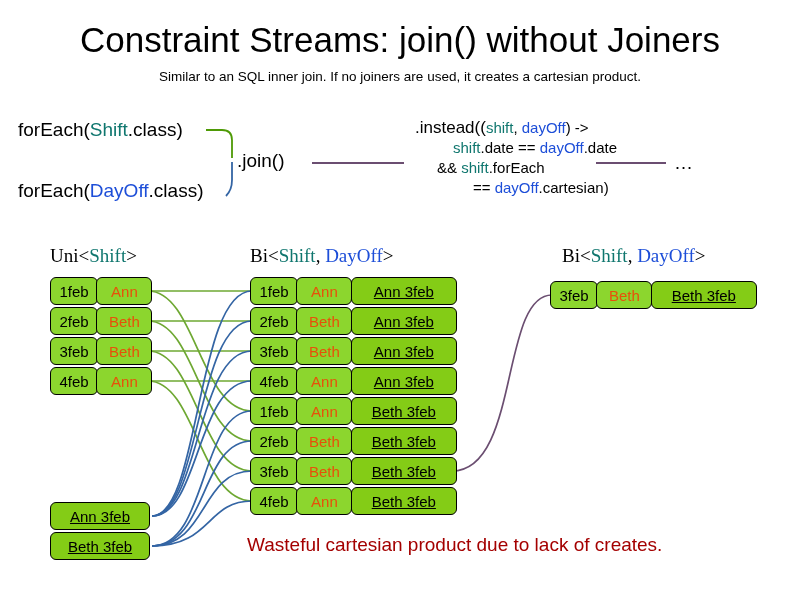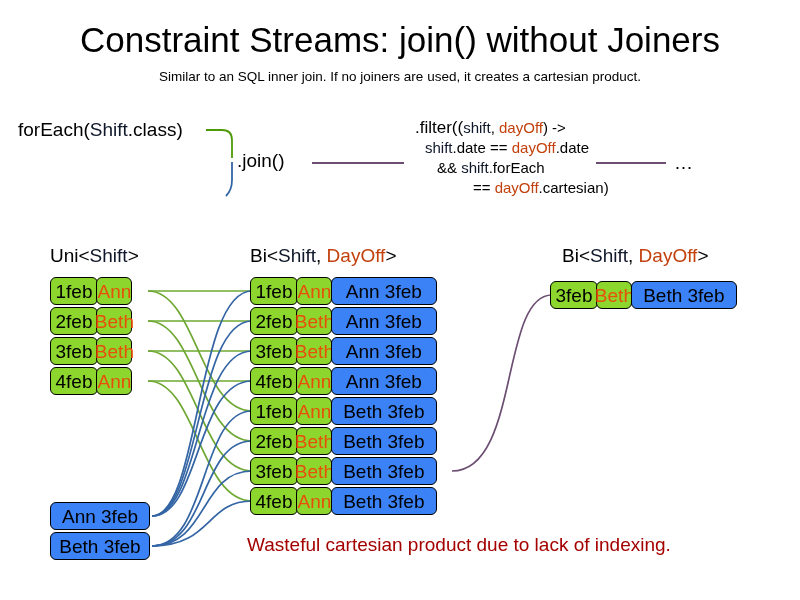--- a/index.html
+++ b/index.html
@@ -14,75 +14,78 @@
   #title{
     position:absolute;top:20px;left:0;width:800px;text-align:center;
     font-size:35px;color:#000;letter-spacing:0px;white-space:nowrap;
   }
   #subtitle{
     position:absolute;top:69px;left:0;width:800px;text-align:center;
     font-size:13.5px;color:#000;
   }
 
   .code{position:absolute;font-size:19px;color:#000;white-space:nowrap;}
-  .shiftc{color:#0f172a;}
-  .dayoffc{color:#c2410c;}
+  .shiftc{color:#0f766e;}
+  .dayoffc{color:#1d4ed8;}
   .small{font-size:15px;}
 
   #forEachShift{left:18px;top:119px;}
   #forEachDayOff{left:18px;top:180px;}
   #joinLabel{left:237px;top:150px;}
   #filterBlock{left:415px;top:118px;line-height:20px;font-size:17px;}
-  #filterBlock .l2{margin-left:10px;}
+  #filterBlock .l2{margin-left:38px;}
   #filterBlock .l3{margin-left:22px;}
   #filterBlock .l4{margin-left:58px;}
   #ellipsis{left:674px;top:152px;font-size:19px;color:#000;}
 
-  .colhead{position:absolute;font-size:19px;color:#000;white-space:nowrap;}
+  .colhead{position:absolute;font-size:19px;color:#000;white-space:nowrap;font-family:Liberation Serif, serif;}
   #headUniShift{left:50px;top:245px;}
   #headBi{left:250px;top:245px;}
   #headBiRight{left:562px;top:245px;}
   #headUniDayOff{left:37px;top:464px;}
 
   .row{position:absolute;display:flex;height:28px;}
   .cell{
     box-sizing:border-box;height:28px;border:1.6px solid #000;border-radius:6px;
     display:flex;align-items:center;justify-content:center;
-    font-size:19px;line-height:1;margin-right:-1.6px;
+    font-size:15px;line-height:1;margin-right:-1.6px;
   }
   .green{background:#8CD62E;color:#000;}
   .green.name{color:#E8500A;}
-  .blue{background:#3b82f6;color:#000;}
+  .blue{background:#84cc16;color:#000;text-decoration:underline;}
   .w-date{width:48px;}
-  .w-name{width:36px;}
+  .w-name{width:56px;}
   .w-pair{width:106px;}
   .w-dayoff{width:100px;}
 
   #warn{
     position:absolute;left:247px;top:532px;font-size:19px;color:#A40000;
     line-height:25px;
   }
 </style>
 </head>
 <body>
 
 <div class="stage">
 
   <div id="title">Constraint Streams: join() without Joiners</div>
   <div id="subtitle">Similar to an SQL inner join. If no joiners are used, it creates a cartesian product.</div>
 
   <div class="code" id="forEachShift">
     <span>forEach(</span><span class="shiftc">Shift</span><span>.class)</span>
   </div>
 
+  <div class="code" id="forEachDayOff">
+    <span>forEach(</span><span class="dayoffc">DayOff</span><span>.class)</span>
+  </div>
 
   <div class="code" id="joinLabel">.join()</div>
 
   <div class="code" id="filterBlock">
-    <div class="l1"><span>.filter((</span><span class="shiftc small">shift</span><span class="small">, </span><span class="dayoffc small">dayOff</span><span class="small">) -&gt;</span></div>
+    <div class="l1"><span>.instead((</span><span class="shiftc small">shift</span><span class="small">, </span><span class="dayoffc small">dayOff</span><span class="small">) -&gt;</span></div>
     <div class="l2 small"><span class="shiftc">shift</span><span>.date == </span><span class="dayoffc">dayOff</span><span>.date</span></div>
     <div class="l3 small"><span>&amp;&amp; </span><span class="shiftc">shift</span><span>.forEach</span></div>
     <div class="l4 small"><span>== </span><span class="dayoffc">dayOff</span><span>.cartesian)</span></div>
   </div>
 
   <div class="code" id="ellipsis">…</div>
 
   <div class="colhead" id="headUniShift">
     <span>Uni&lt;</span><span class="shiftc">Shift</span><span>&gt;</span>
   </div>
@@ -195,16 +198,16 @@
     <div class="cell blue w-pair">Beth 3feb</div>
   </div>
 
   <div class="row" style="left:550px;top:281px;">
     <div class="cell green w-date">3feb</div>
     <div class="cell green name w-name">Beth</div>
     <div class="cell blue w-pair">Beth 3feb</div>
   </div>
 
   <div id="warn">
-    <div>Wasteful cartesian product due to lack of indexing.</div>
+    <div>Wasteful cartesian product due to lack of creates.</div>
   </div>
 
 </div>
 
 </body></html>

